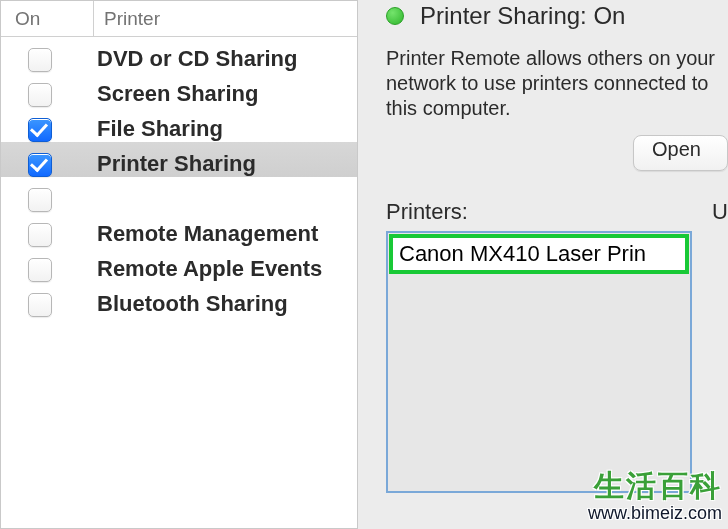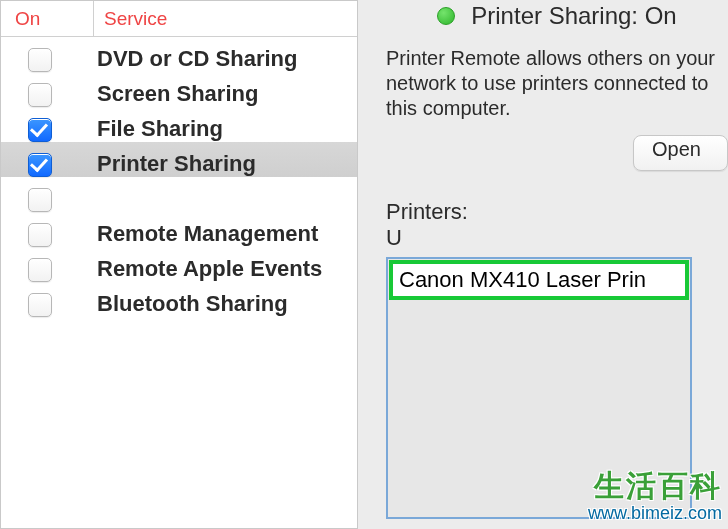--- a/index.html
+++ b/index.html
@@ -27,21 +27,21 @@
     box-sizing: border-box;
     display: flex;
     flex-direction: column;
   }
   .services-header {
     display: flex;
     background: #fff;
     border-bottom: 1px solid #d0d0d0;
     height: 35px;
     font-size: 19px;
-    color: #ef4444;
+    color: #737373;
     align-items: flex-start;
   }
   .col-on {
     width: 78px;
     padding-left: 14px;
     border-right: 1px solid #d0d0d0;
     height: 100%;
     display: flex;
     align-items: center;
   }
@@ -104,21 +104,20 @@
     flex: 1;
     padding-left: 28px;
     padding-top: 2px;
     box-sizing: border-box;
     display: flex;
     flex-direction: column;
   }
   .status-row {
     display: flex;
     align-items: center;
-    justify-content: center;
   }
   .status-dot {
     width: 16px;
     height: 16px;
     border-radius: 50%;
     background: radial-gradient(circle at 35% 30%, #74e46c, #2fb52c);
     border: 1px solid #28a025;
     margin-right: 16px;
   }
   .status-text {
@@ -144,21 +143,20 @@
     padding: 0 26px 8px 18px;
     font-size: 20px;
     color: #2b2b2b;
     cursor: pointer;
     font-family: inherit;
   }
   .columns-row {
     display: flex;
     margin-top: 28px;
     justify-content: space-between;
-    flex-direction: column;
   }
   .col-label {
     font-size: 22px;
   }
   .printers-box {
     margin-top: 6px;
     border: 2px solid #7aa8d8;
     background: #e7e7e7;
     height: 262px;
     width: 306px;
@@ -191,35 +189,35 @@
     font-size: 30px;
     font-weight: bold;
     color: #3aa038;
     text-shadow:
       -1px -1px 0 #fff, 1px -1px 0 #fff,
       -1px  1px 0 #fff, 1px  1px 0 #fff;
     letter-spacing: 2px;
   }
   .wm-bot {
     font-size: 18px;
-    color: #0369a1;
+    color: #0f172a;
     text-shadow:
       -1px -1px 0 #fff, 1px -1px 0 #fff,
       -1px  1px 0 #fff, 1px  1px 0 #fff;
   }
 </style>
 </head>
 <body>
 
 <div class="root">
 
   <div class="services">
     <div class="services-header">
       <div class="col-on">On</div>
-      <div class="col-service">Service</div>
+      <div class="col-service">Printer</div>
     </div>
     <div id="services-body">
         <div class="service-row">
           <div class="cb-cell">
             <div class="macos-checkbox"></div>
           </div>
           <div class="label-cell">DVD or CD Sharing</div>
         </div>
         <div class="service-row">
           <div class="cb-cell">

